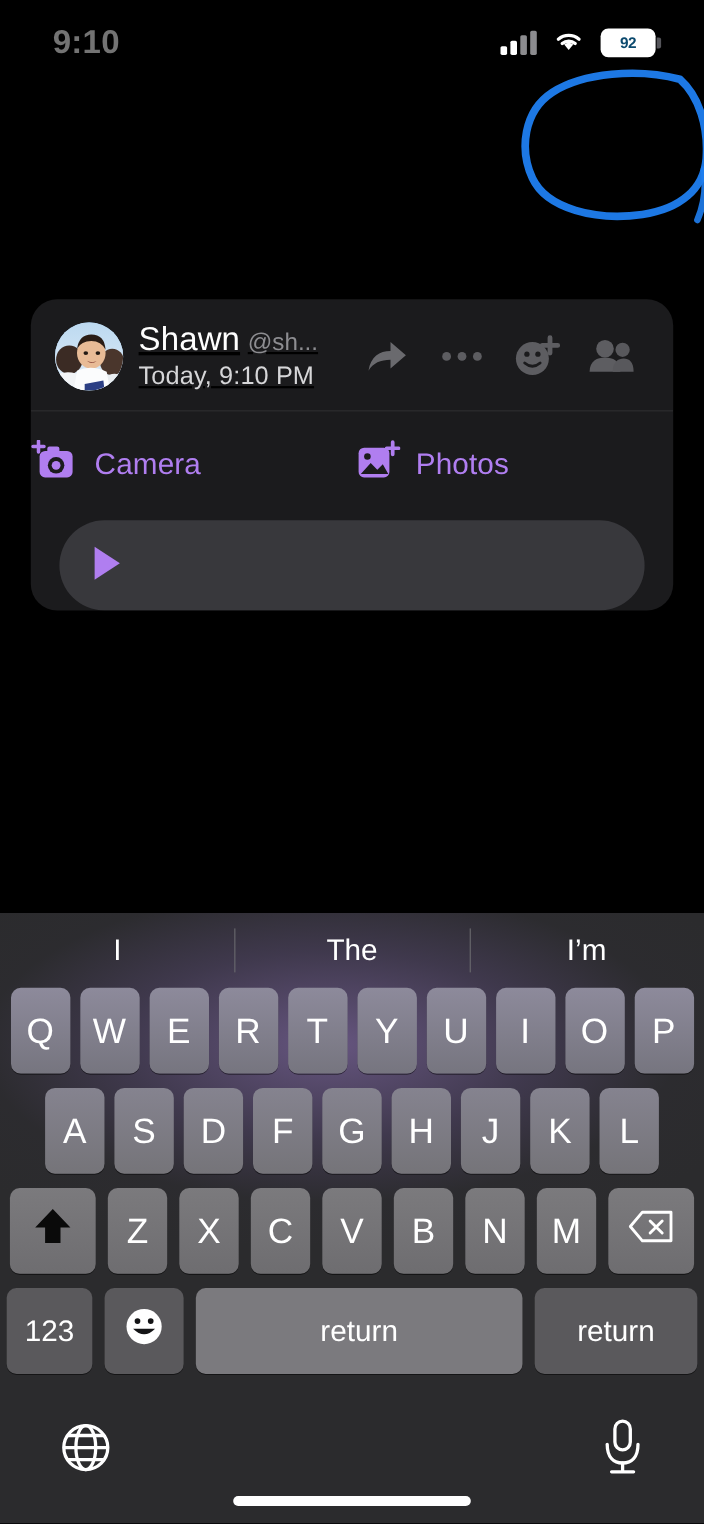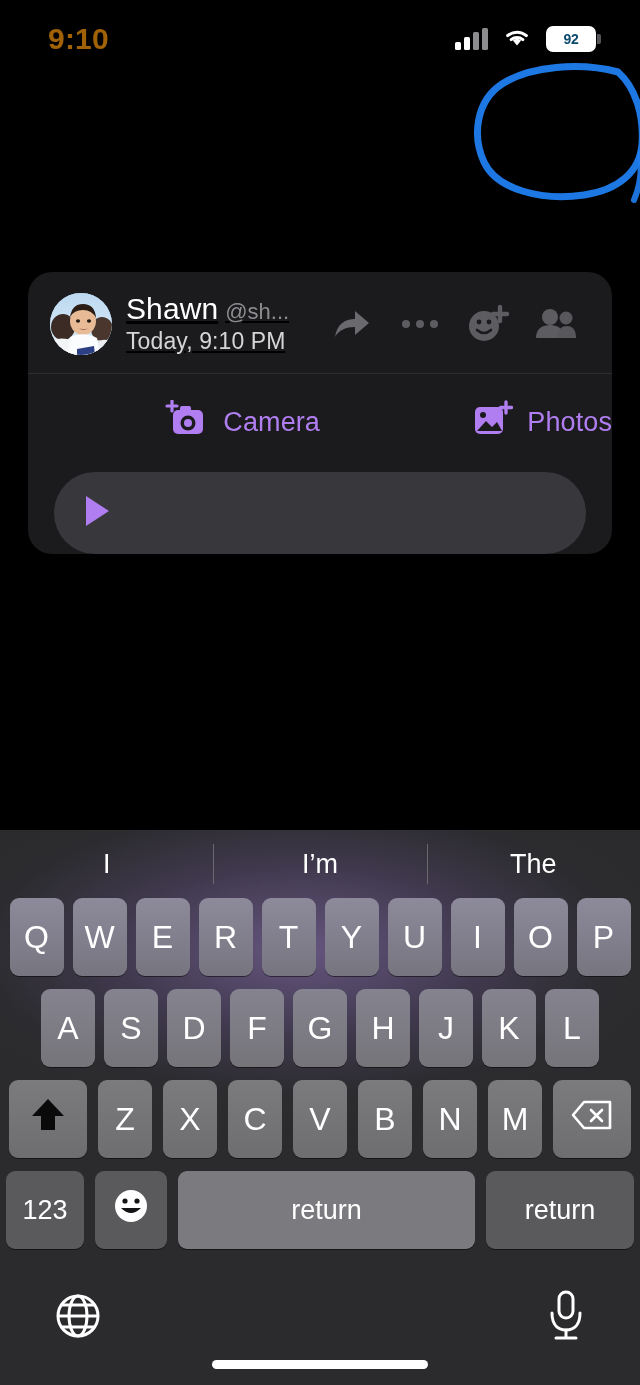--- a/index.html
+++ b/index.html
@@ -11,21 +11,21 @@
   }
   #phone { position:relative; width:640px; height:1385px; background:#000; }
 
   
   .statusbar {
     position:absolute; top:0; left:0; width:640px; height:78px;
     display:flex; align-items:center; justify-content:space-between;
     padding:0 44px 0 48px; z-index:5;
   }
   .status-time {
-    color:#a16207; font-size:30px; font-weight:700; letter-spacing:0.2px;
+    color:#737373; font-size:30px; font-weight:700; letter-spacing:0.2px;
   }
   .status-right { display:flex; align-items:center; gap:14px; }
 
   .sig { display:flex; align-items:flex-end; gap:3px; height:22px; }
   .sig i { display:block; width:6px; border-radius:1.5px; background:#8c8c8f; }
   .sig i.on { background:#fff; }
   .sig i:nth-child(1){ height:8px; }
   .sig i:nth-child(2){ height:13px; }
   .sig i:nth-child(3){ height:18px; }
   .sig i:nth-child(4){ height:22px; }
@@ -77,21 +77,21 @@
   .who-name { color:#fff; font-size:30px; font-weight:400; letter-spacing:0.1px; }
   .who-handle { color:#8d8d91; font-size:22px; }
   .who-time { color:#d6d6d8; font-size:23px; margin-top:2px; letter-spacing:0.1px; }
   .head-actions { display:flex; align-items:center; gap:0; margin-left:auto; }
   .head-actions .act { width:68px; height:56px; display:flex; align-items:center; justify-content:center; }
 
   .card-divider { height:1px; background:#2e2e31; margin:0 0 0 0; }
 
   .src-row { display:flex; padding:26px 0 24px 0; }
   .src {
-    flex:1; display:flex; align-items:center; justify-content:flex-end; gap:14px;
+    flex:1; display:flex; align-items:center; justify-content:flex-start; gap:14px;
   }
   .src-label { color:#b07ef0; font-size:27px; letter-spacing:0.1px; }
 
   .player {
     margin:4px 26px 0 26px; height:82px; border-radius:41px;
     background:#38383c; display:flex; align-items:center; padding-left:28px;
   }
 
   .msgbox {
     margin:22px 6px 22px 6px; height:74px; border-radius:37px;
@@ -294,22 +294,22 @@
       </span>
     </div>
 
   </div>
 
   <div class="kb">
     <div class="kb-glow"></div>
 
     <div class="predict">
       <div class="pred">I</div>
+      <div class="pred">The</div>
       <div class="pred">I’m</div>
-      <div class="pred">The</div>
     </div>
 
     <div class="rows">
       <div class="krow r1">
         <div class="key">Q</div>
         <div class="key">W</div>
         <div class="key">E</div>
         <div class="key">R</div>
         <div class="key">T</div>
         <div class="key">Y</div>

